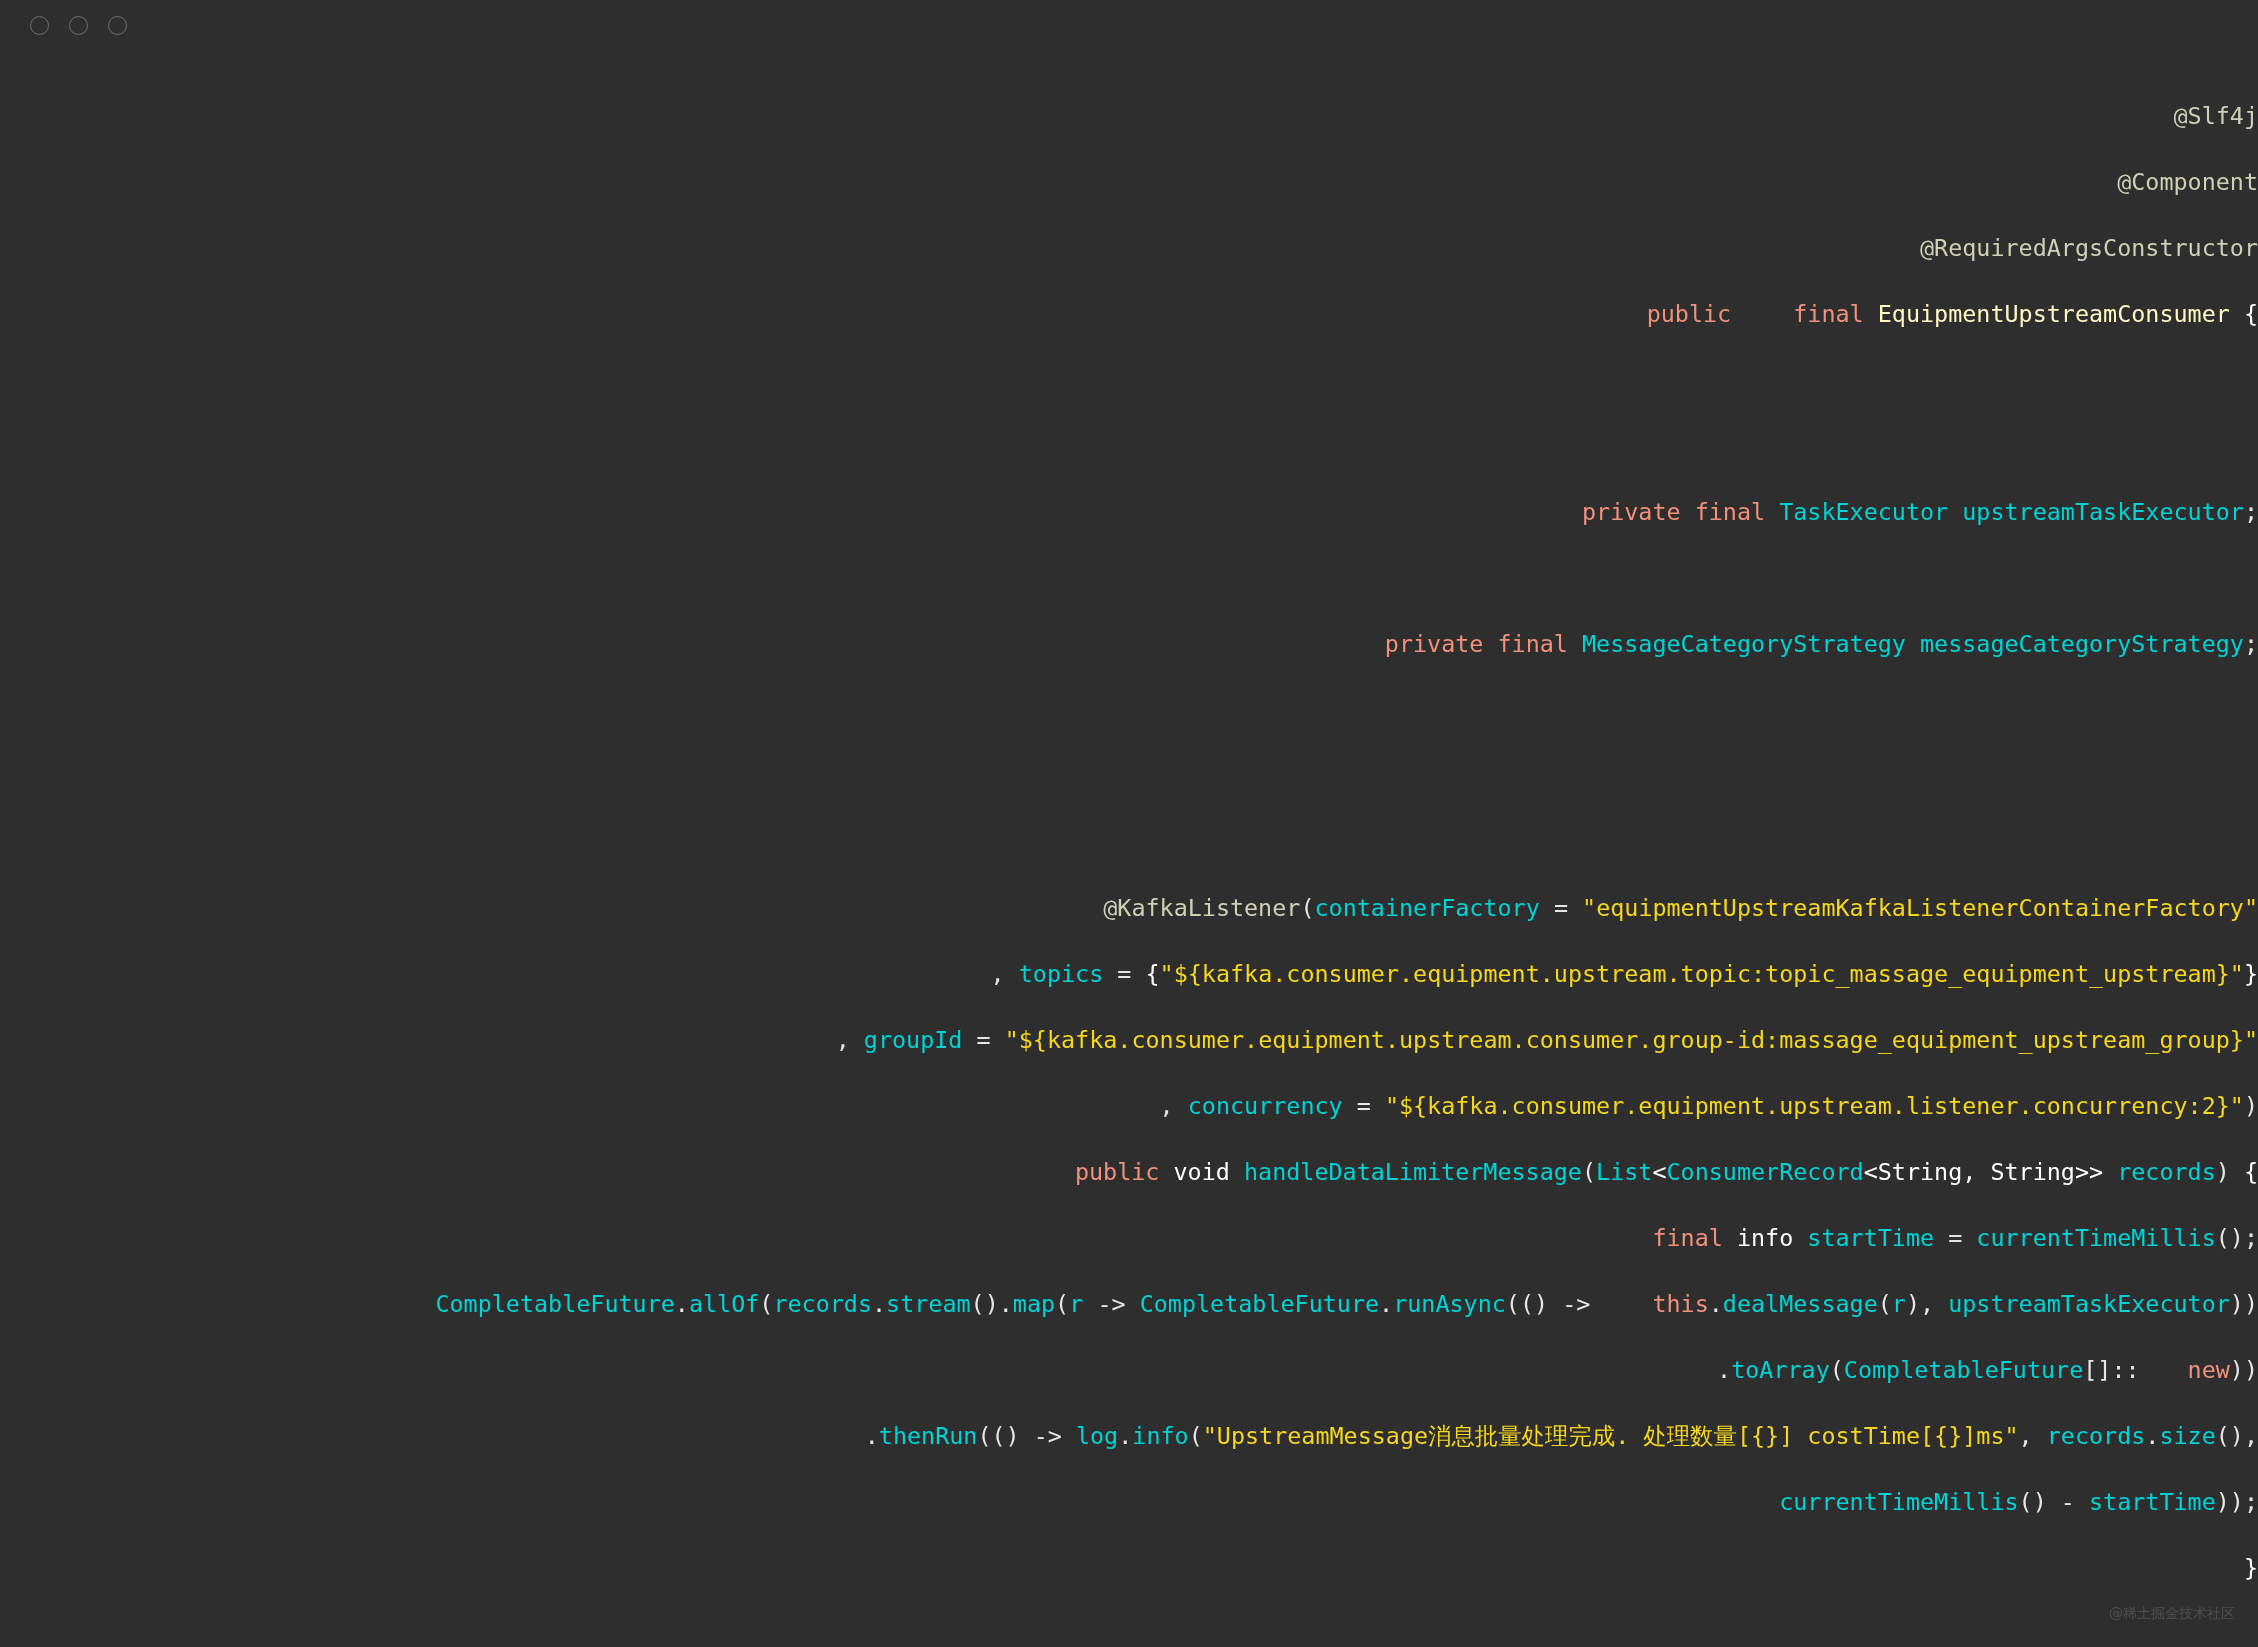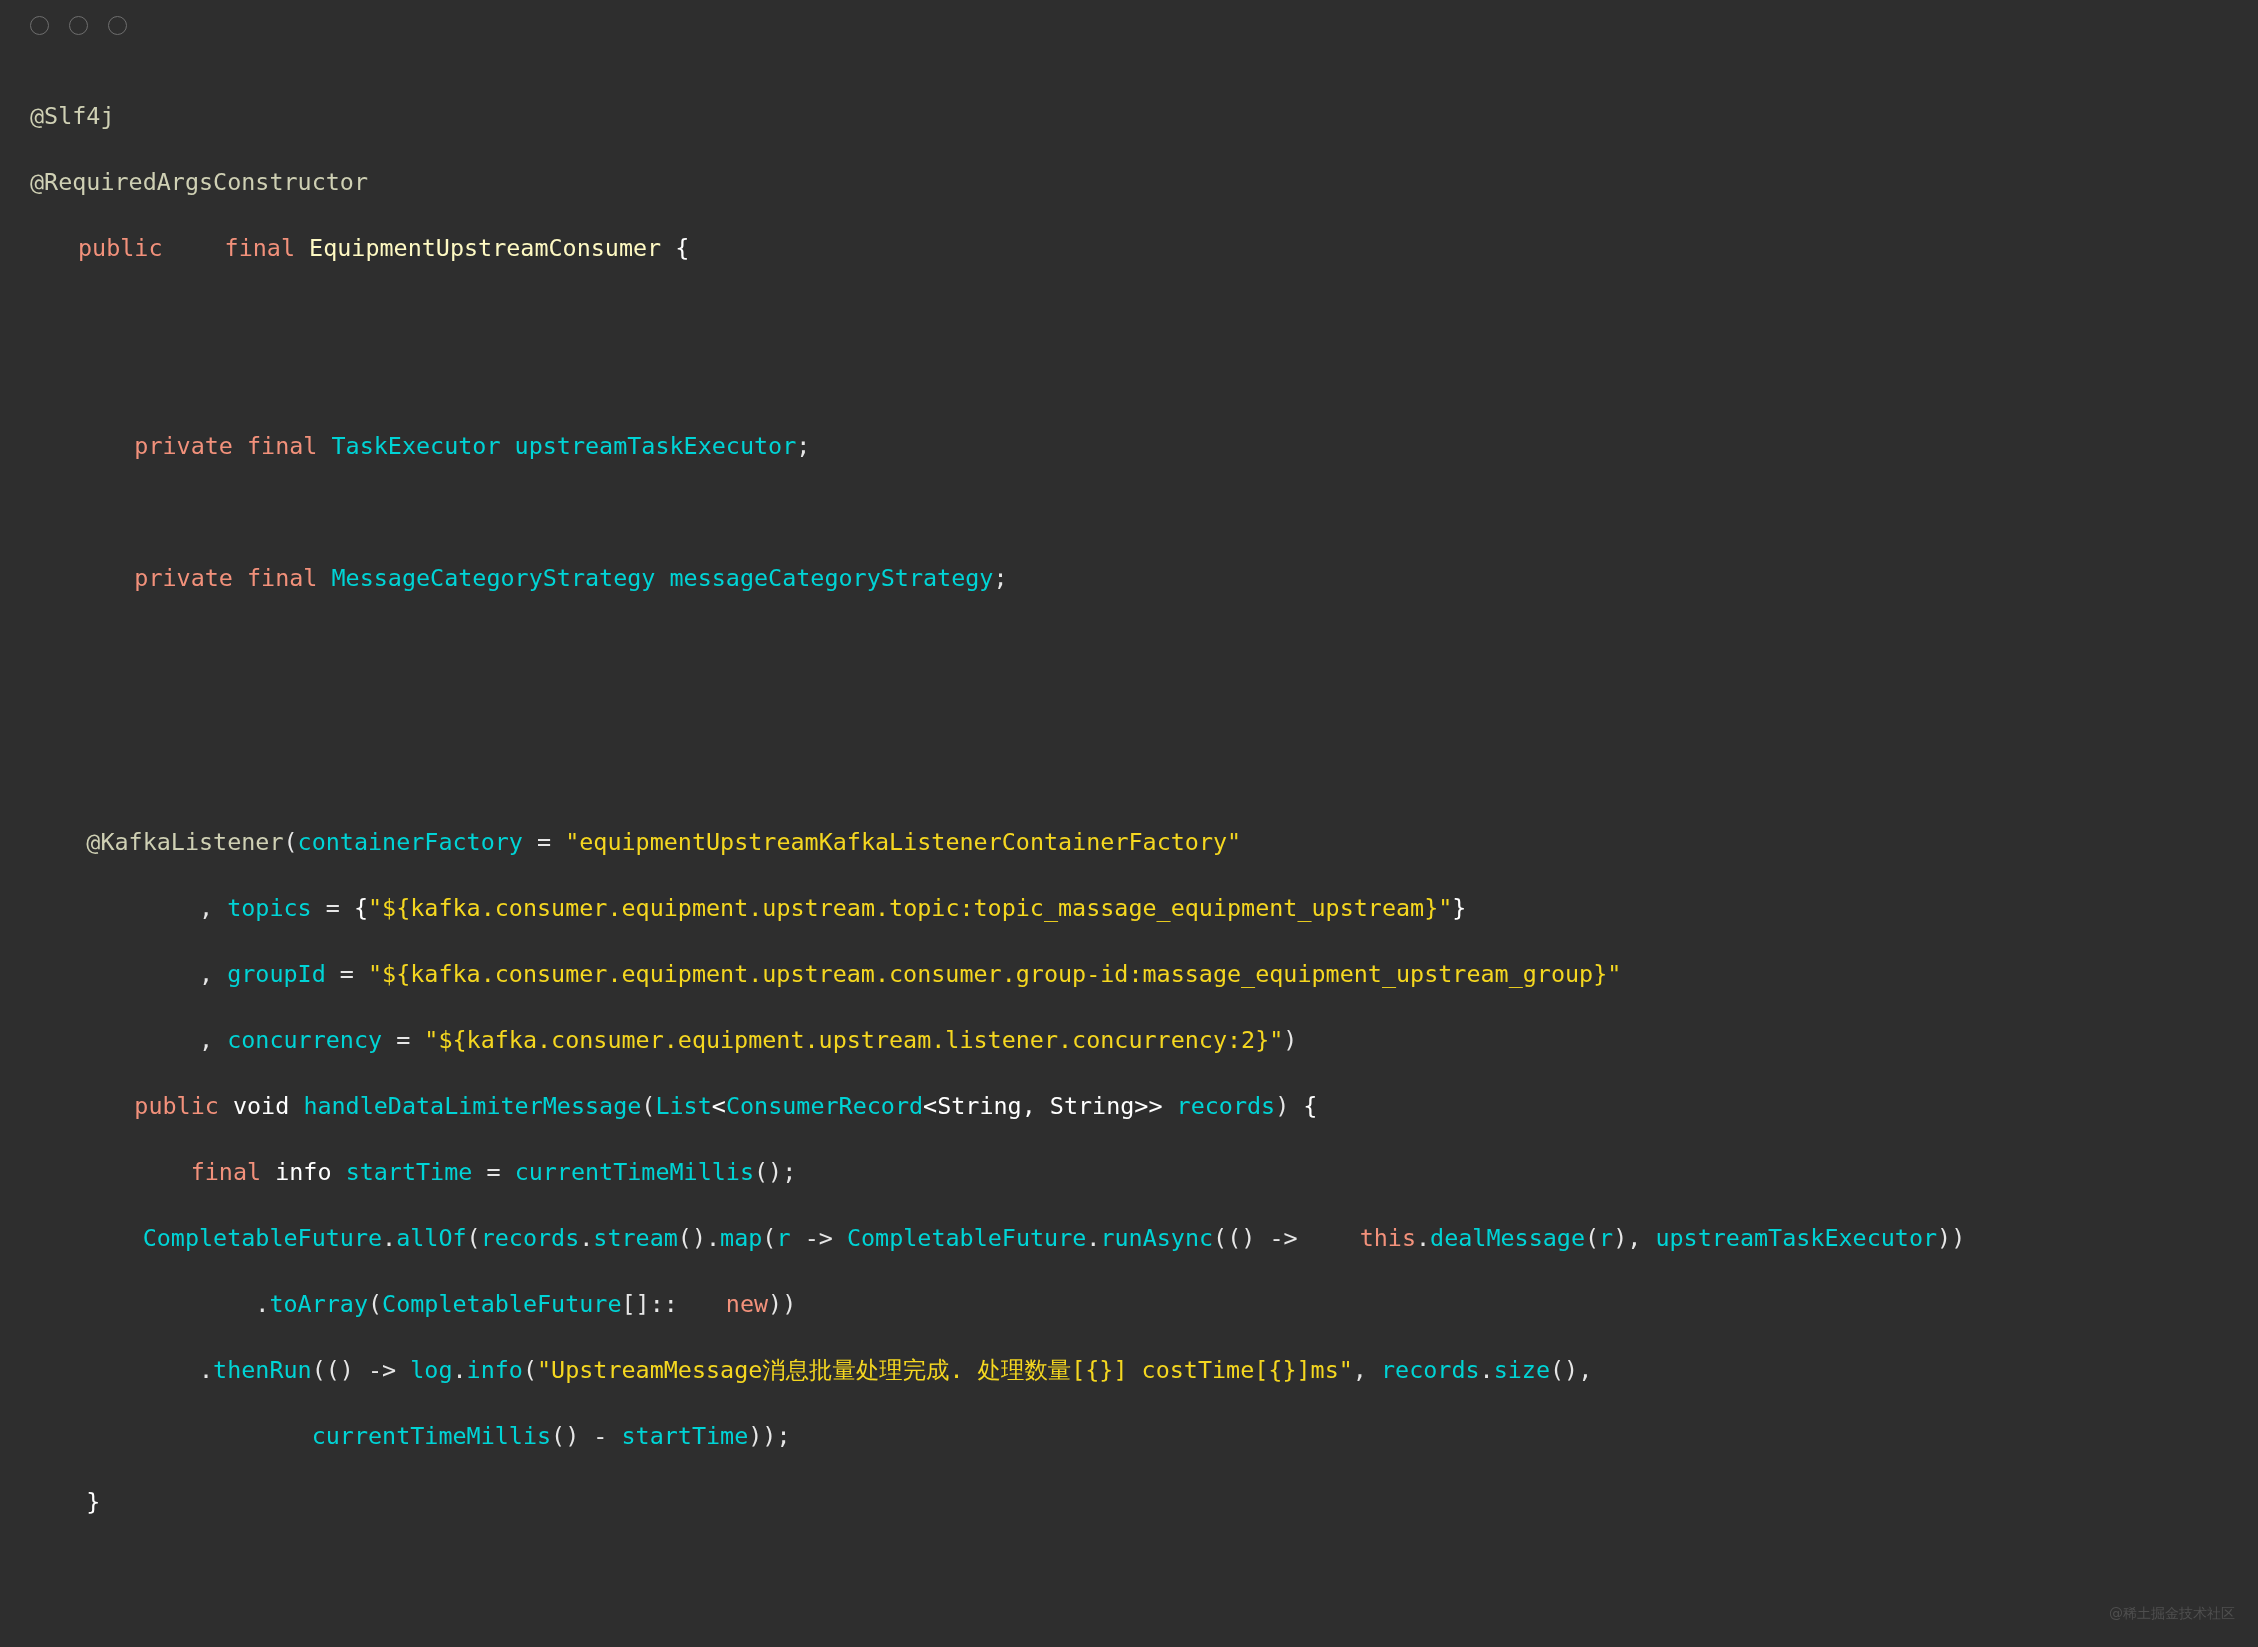--- a/index.html
+++ b/index.html
@@ -38,21 +38,21 @@
   }
   .code {
     padding: 16px 0 0 30px;
     font-size: 23.4px;
     line-height: 33px;
     white-space: pre;
     color: #d8d8d8;
     letter-spacing: 0px;
     font-family: "DejaVu Sans Mono", "Liberation Mono", monospace;
   }
-  .code .ln { display: block; min-height: 33px; }
+  .code .ln { display: block; min-height: 33px; text-align: right; }
 
   
   .kw   { color: #f2917b; margin-left: 48px; }  
   .typ  { color: #00d4d6; }  
   .cls  { color: #fef9c3; }  
   .ann  { color: #cfd0b4; }  
   .str  { color: #f5d720; }  
   .pl   { color: #e6e6e6; }  
   .br   { color: #ffffff; }  
 
@@ -71,20 +71,21 @@
 <div class="window">
 
   <div class="titlebar">
     <span class="dot"></span>
     <span class="dot"></span>
     <span class="dot"></span>
   </div>
 
   <div class="code">
 <span class="ln"><span class="ann">@Slf4j</span></span>
+<span class="ln"><span class="ann">@Component</span></span>
 <span class="ln"><span class="ann">@RequiredArgsConstructor</span></span>
 <span class="ln"><span class="kw">public</span><span class="pl"> </span><span class="kw">final</span><span class="pl"> </span><span class="cls">EquipmentUpstreamConsumer</span><span class="pl"> </span><span class="br">{</span></span>
 <span class="ln"> </span>
 <span class="ln"> </span>
 <span class="ln"><span class="pl">    </span><span class="kw">private final</span><span class="pl"> </span><span class="typ">TaskExecutor upstreamTaskExecutor</span><span class="pl">;</span></span>
 <span class="ln"> </span>
 <span class="ln"><span class="pl">    </span><span class="kw">private final</span><span class="pl"> </span><span class="typ">MessageCategoryStrategy messageCategoryStrategy</span><span class="pl">;</span></span>
 <span class="ln"> </span>
 <span class="ln"> </span>
 <span class="ln"> </span>

